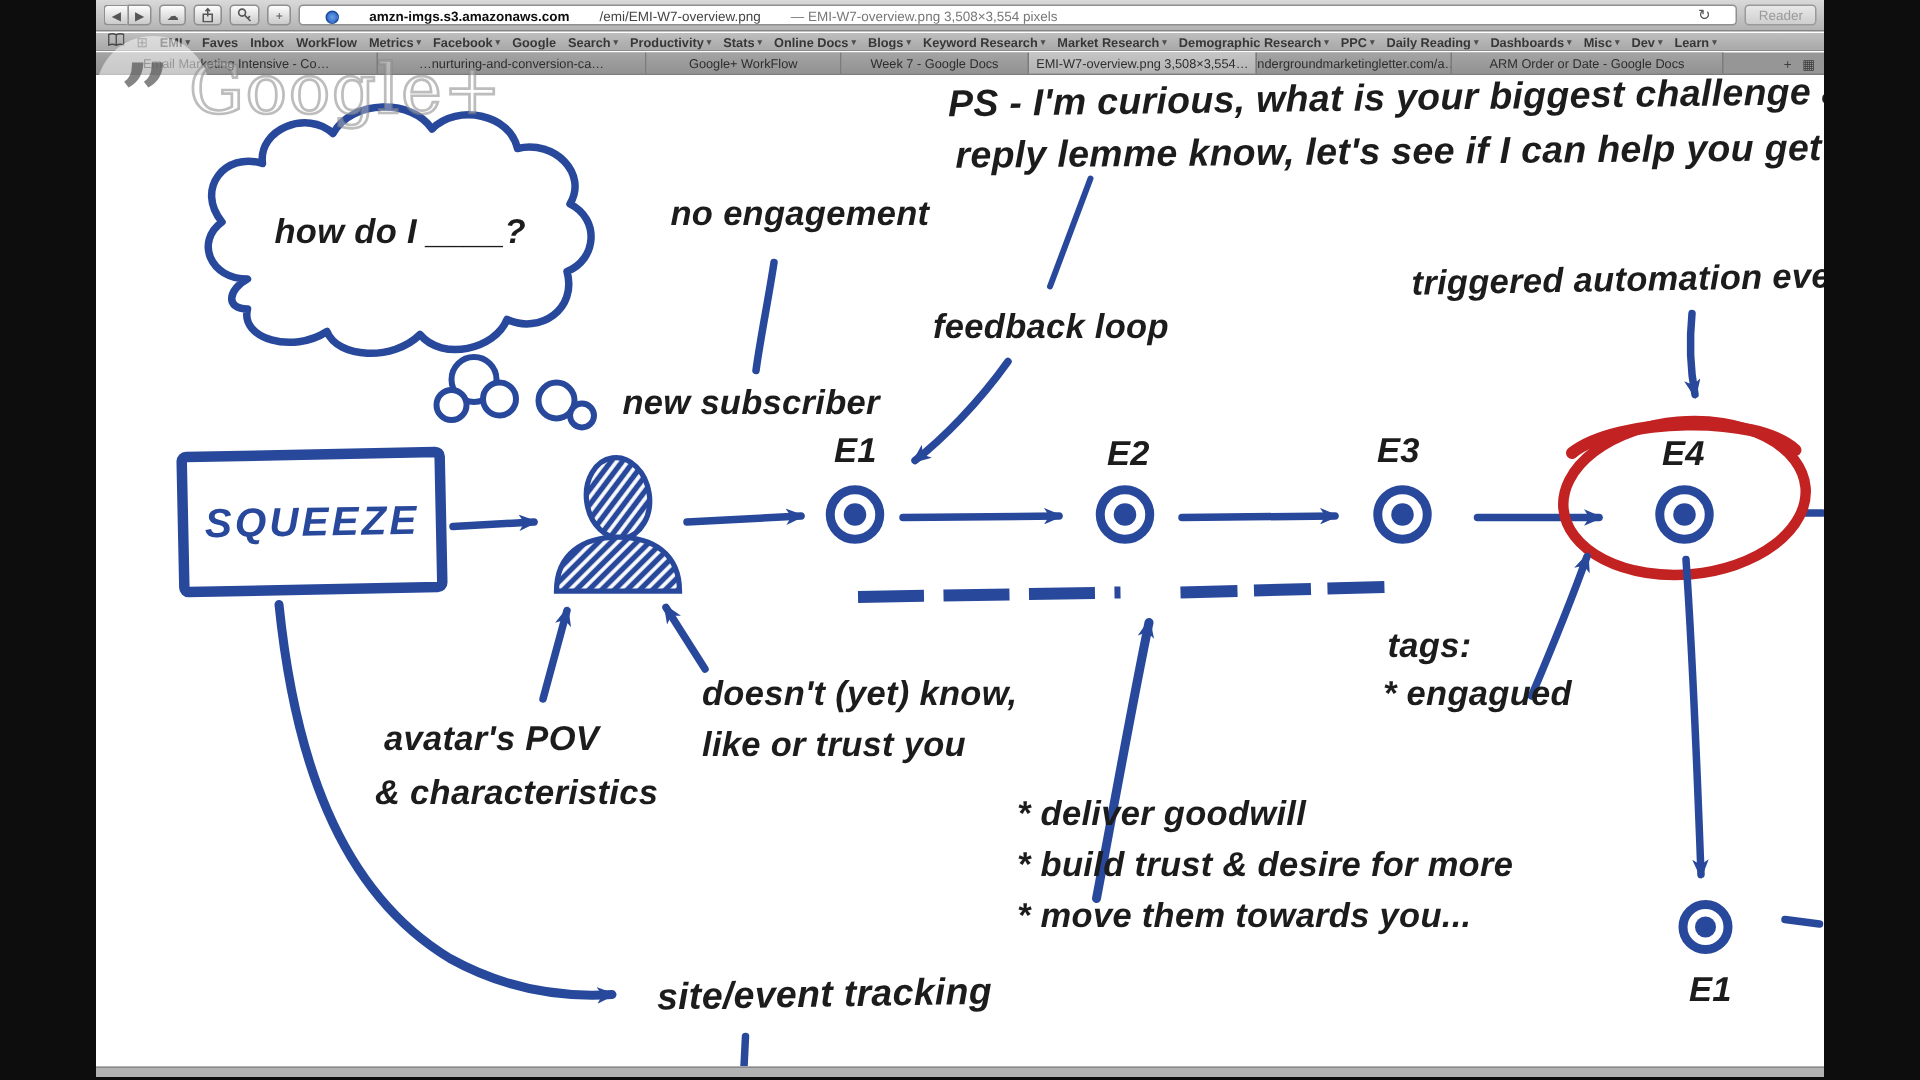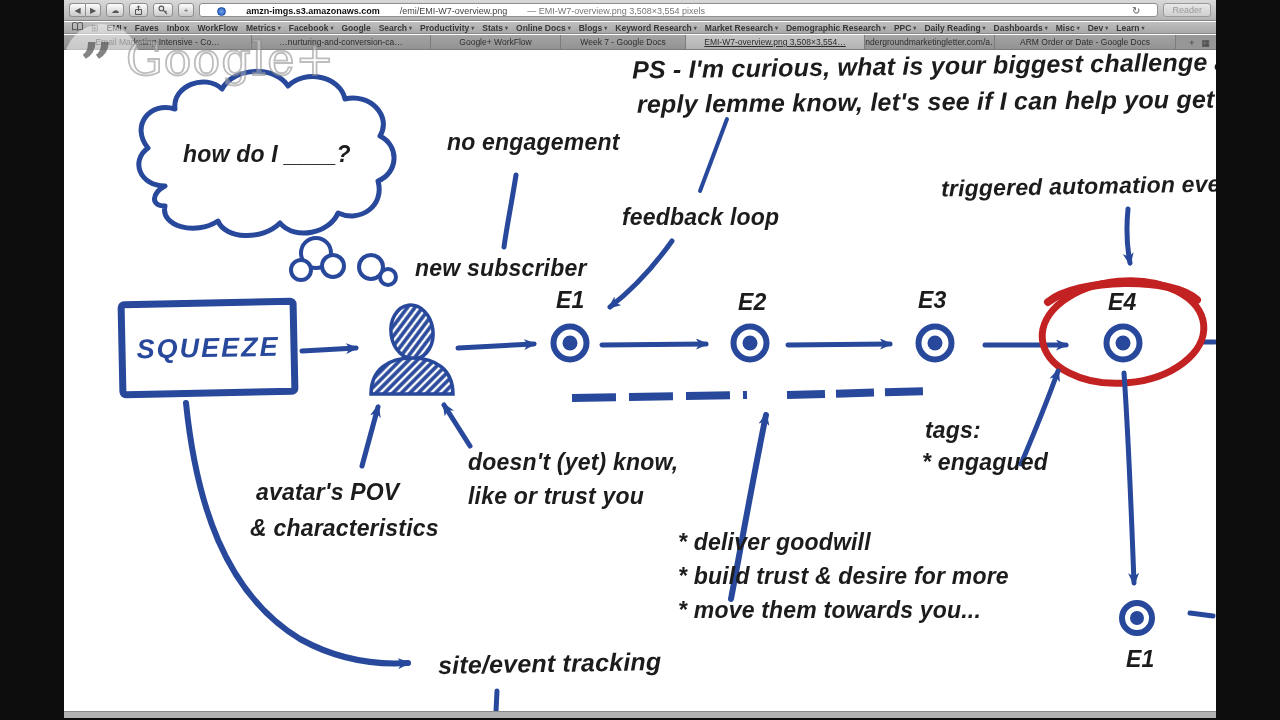--- a/index.html
+++ b/index.html
@@ -189,21 +189,21 @@
         </div>
         <div class="tab" style="width: 179px;">
           <span>…nurturing-and-conversion-ca…</span>
         </div>
         <div class="tab" style="width: 130px;">
           <span>Google+ WorkFlow</span>
         </div>
         <div class="tab" style="width: 125px;">
           <span>Week 7 - Google Docs</span>
         </div>
-        <div class="tab active" style="width: 179px; text-decoration: underline;">
+        <div class="tab active" style="width: 152px;">
           <span>EMI-W7-overview.png 3,508×3,554…</span>
         </div>
         <div class="tab" style="width: 130px;">
           <span>undergroundmarketingletter.com/a…</span>
         </div>
         <div class="tab" style="width: 181px;">
           <span>ARM Order or Date - Google Docs</span>
         </div>
       </div>
     <div class="tab-controls" style="position:absolute;right:0;top:35px;height:15px;">

